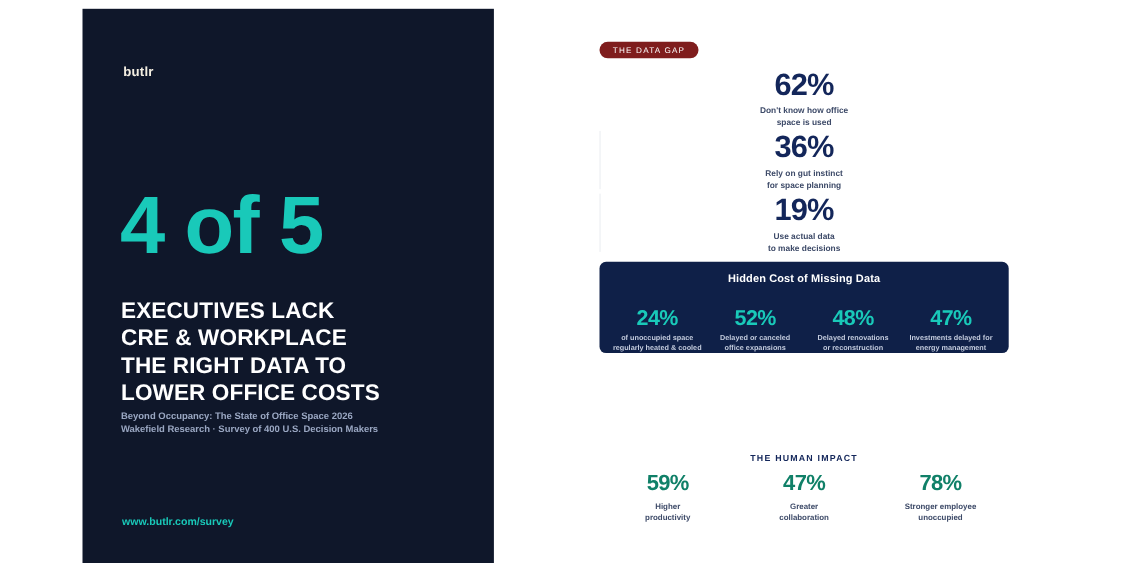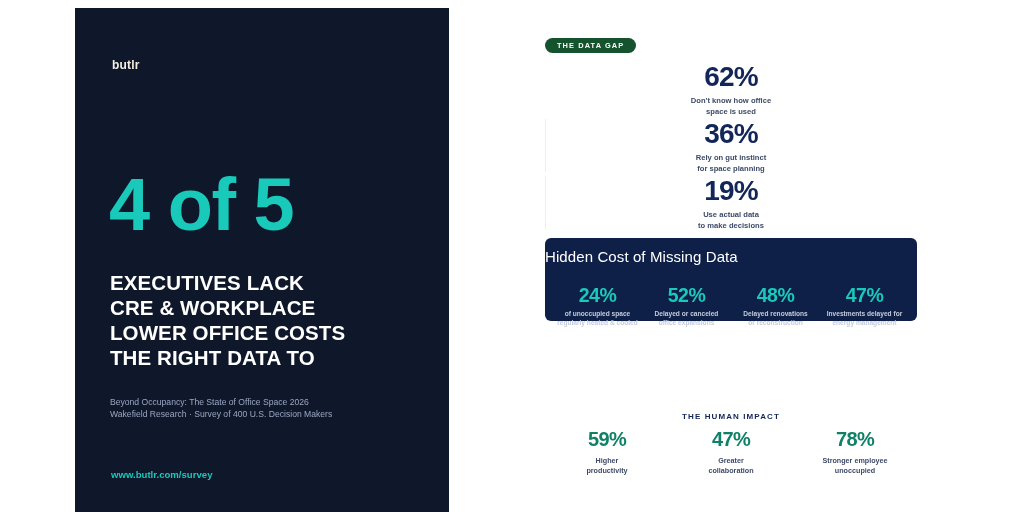--- a/index.html
+++ b/index.html
@@ -58,23 +58,22 @@
     color: #ffffff;
   }
   #hero-headline .hl-line { display: block; }
   #hero-source {
     position: absolute;
     left: 35px;
     top: 364px;
     width: 380px;
     font-size: 8.6px;
     line-height: 12px;
-    font-weight: 400;
+    font-weight: 700;
     color: #9aa7c2;
-    margin-top: 24px;
   }
   #hero-source .src-line { display: block; }
   #hero-url {
     position: absolute;
     left: 36px;
     top: 461px;
     font-size: 9.6px;
     font-weight: 700;
     color: #19c9b9;
     text-decoration: none;
@@ -90,24 +89,24 @@
   }
 
   
   #data-gap-badge {
     position: absolute;
     left: 0px;
     top: 38px;
     height: 15px;
     padding: 0 12px;
     border-radius: 9px;
-    background: #14532d;
+    background: #7f1d1d;
     color: #ffffff;
     font-size: 7.4px;
-    font-weight: 700;
+    font-weight: 400;
     letter-spacing: 1.1px;
     display: flex;
     align-items: center;
     box-sizing: border-box;
   }
 
   
   #data-gap-stats {
     position: absolute;
     left: 0px;
@@ -154,23 +153,23 @@
     left: 0px;
     top: 238px;
     width: 372px;
     height: 83px;
     background: #0f2048;
     border-radius: 6px;
     box-sizing: border-box;
     padding-top: 10px;
   }
   #hidden-cost-title {
-    text-align: left;
-    font-size: 15px;
-    font-weight: 400;
+    text-align: center;
+    font-size: 10px;
+    font-weight: 700;
     color: #ffffff;
     letter-spacing: 0.1px;
   }
   #hidden-cost-stats {
     display: flex;
     margin-top: 19px;
     padding: 0 8px;
     box-sizing: border-box;
   }
   #hidden-cost-stats .hc-cell {
@@ -239,22 +238,22 @@
 <body>
 
 <section id="hero-panel">
   <div id="brand-logo">butlr</div>
 
   <div id="hero-bignum">4 of 5</div>
 
   <h1 id="hero-headline">
     <span class="hl-line">EXECUTIVES LACK</span>
     <span class="hl-line">CRE &amp; WORKPLACE</span>
+    <span class="hl-line">THE RIGHT DATA TO</span>
     <span class="hl-line">LOWER OFFICE COSTS</span>
-    <span class="hl-line">THE RIGHT DATA TO</span>
   </h1>
 
   <div id="hero-source">
     <span class="src-line">Beyond Occupancy: The State of Office Space 2026</span>
     <span class="src-line">Wakefield Research · Survey of 400 U.S. Decision Makers</span>
   </div>
 
   <a id="hero-url" href="#">www.butlr.com/survey</a>
 </section>
 

